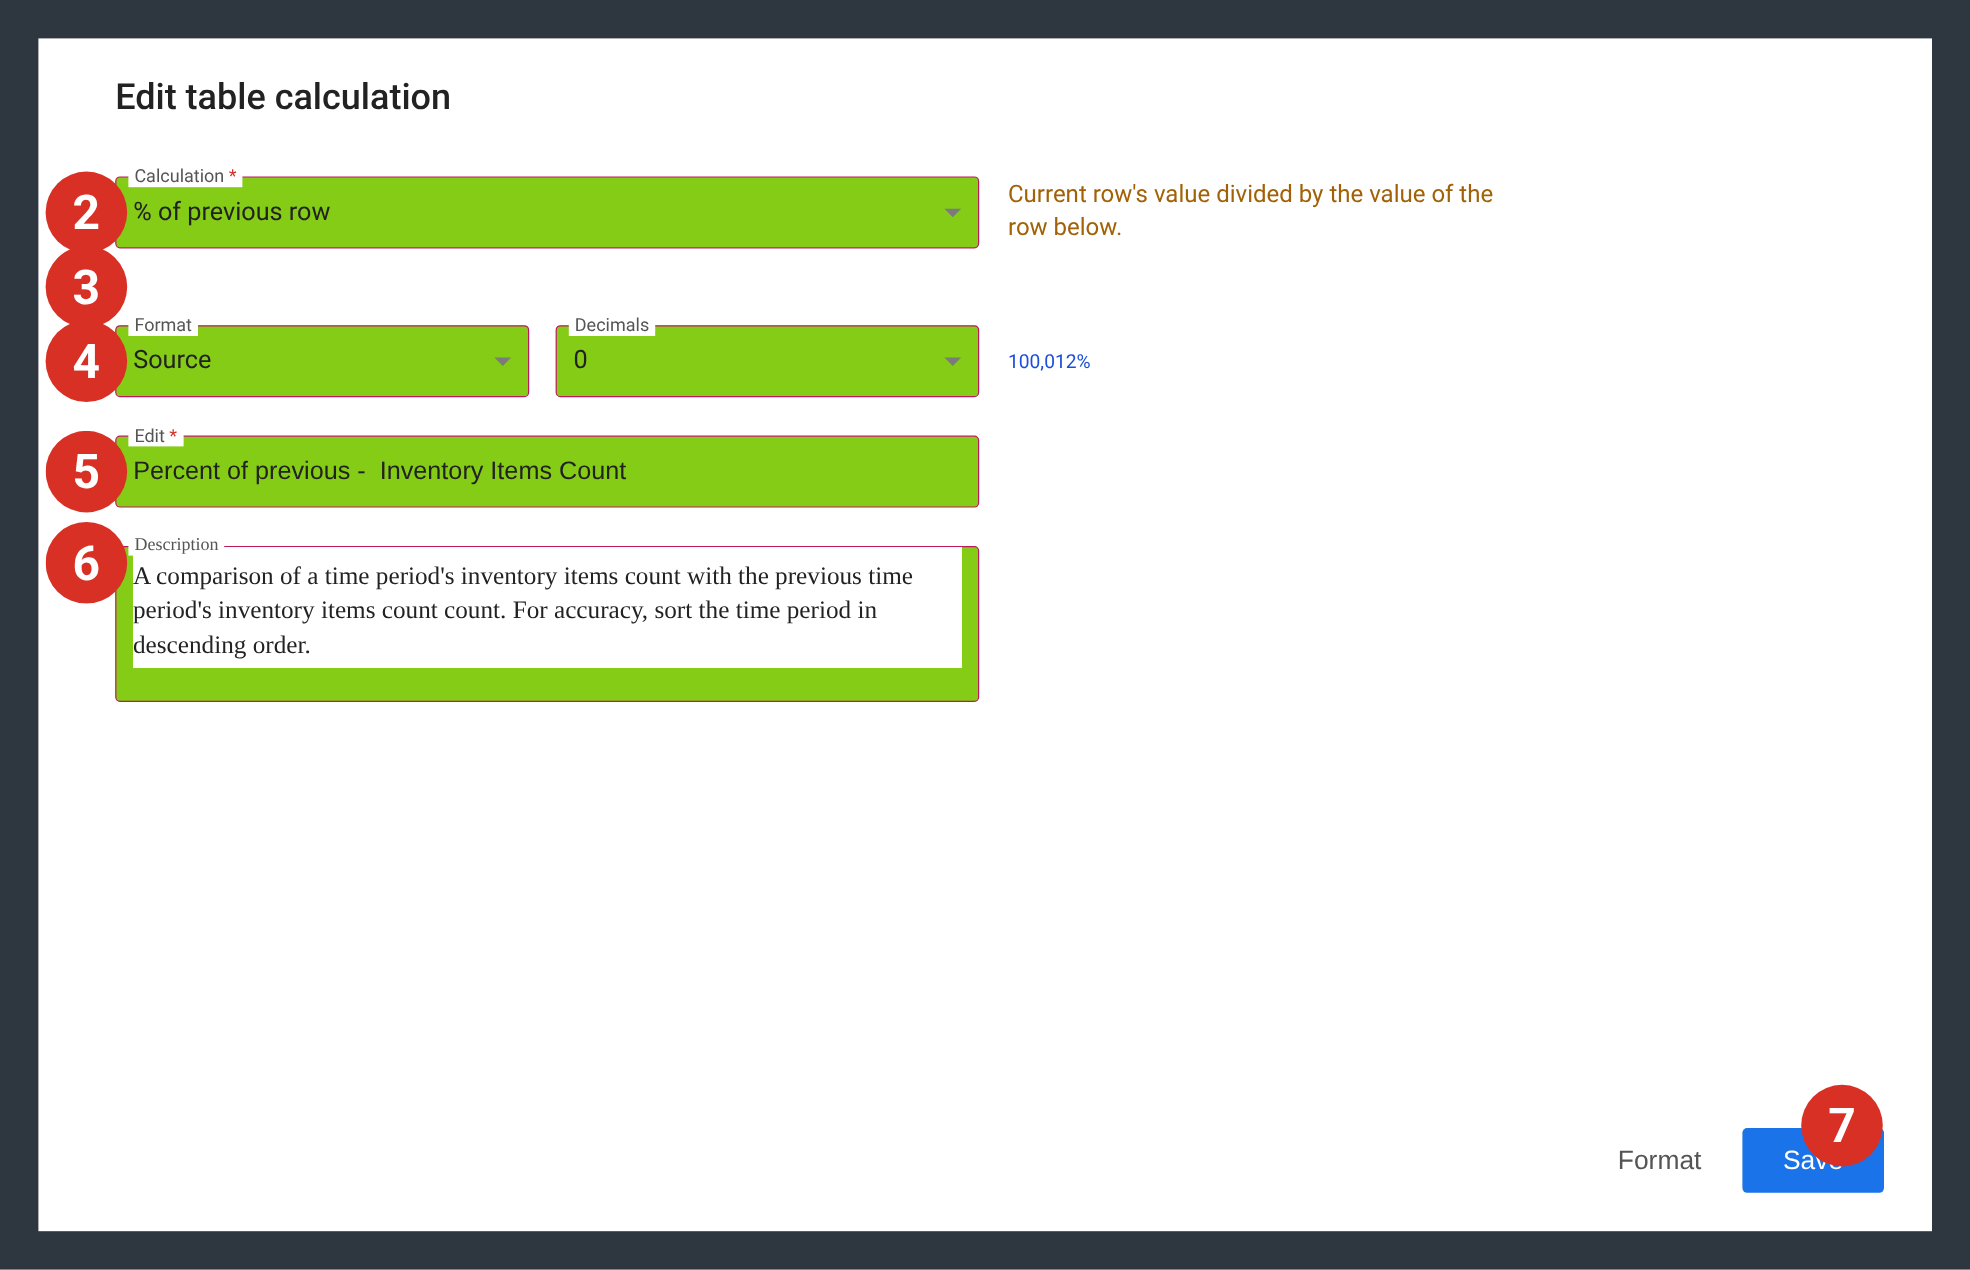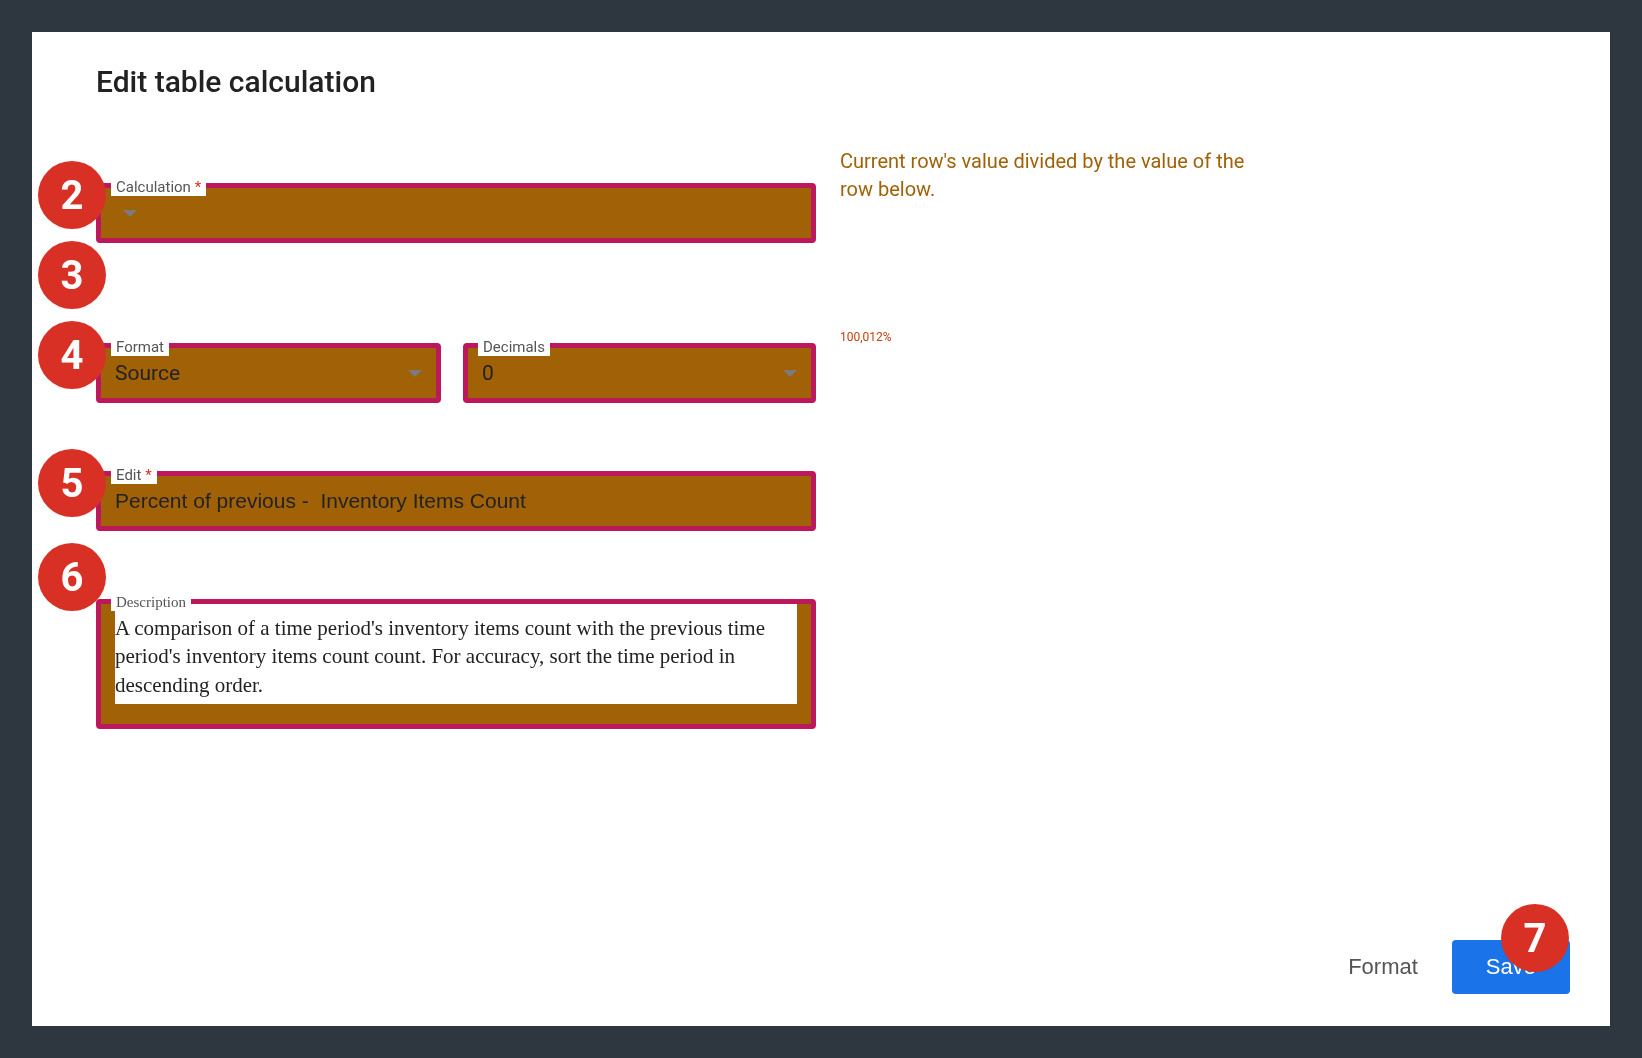--- a/index.html
+++ b/index.html
@@ -41,28 +41,27 @@
       color: #fff;
       font-size: 40px;
       font-weight: 700;
       display: flex;
       align-items: center;
       justify-content: center;
       z-index: 4;
     }
     .field-wrap {
       position: relative;
-      border: 5px solid #be185d;
+      border: 1px solid #be185d;
       border-radius: 4px;
       min-height: 60px;
       display: flex;
       align-items: center;
       padding: 0 14px;
-      background: #a16207;
-      margin-top: 36px;
+      background: #84cc16;
     }
     .field-wrap.select { cursor: pointer; }
     .field-wrap .float-label {
       position: absolute;
       top: -10px;
       left: 10px;
       background: #fff;
       padding: 0 5px;
       font-size: 15px;
       color: #555;
@@ -97,22 +96,22 @@
       margin-left: 8px;
     }
     .helper {
       font-size: 20px;
       color: #a16207;
       line-height: 1.4;
       padding-left: 24px;
       max-width: 460px;
     }
     .format-preview {
-      font-size: 12px;
-      color: #c2410c;
+      font-size: 16px;
+      color: #1d4ed8;
       padding-left: 24px;
       display: flex;
       align-items: center;
       height: 60px;
     }
     .actions {
       position: absolute;
       right: 40px;
       bottom: 32px;
       display: flex;
@@ -167,20 +166,21 @@
 <div class="panel">
   <h1 class="panel-title">Edit table calculation</h1>
 
   <div class="row">
     <div class="badge">2</div>
     <div class="form-col">
       <div class="field-wrap select">
         <span class="float-label">
           <span>Calculation</span> <span class="req">*</span>
         </span>
+        <span class="field-value">% of previous row</span>
         <span class="caret"></span>
       </div>
     </div>
     <div class="helper">Current row's value divided by the value of the row below.</div>
   </div>
 
   <div class="row">
     <div class="badge">3</div>
   </div>
 

